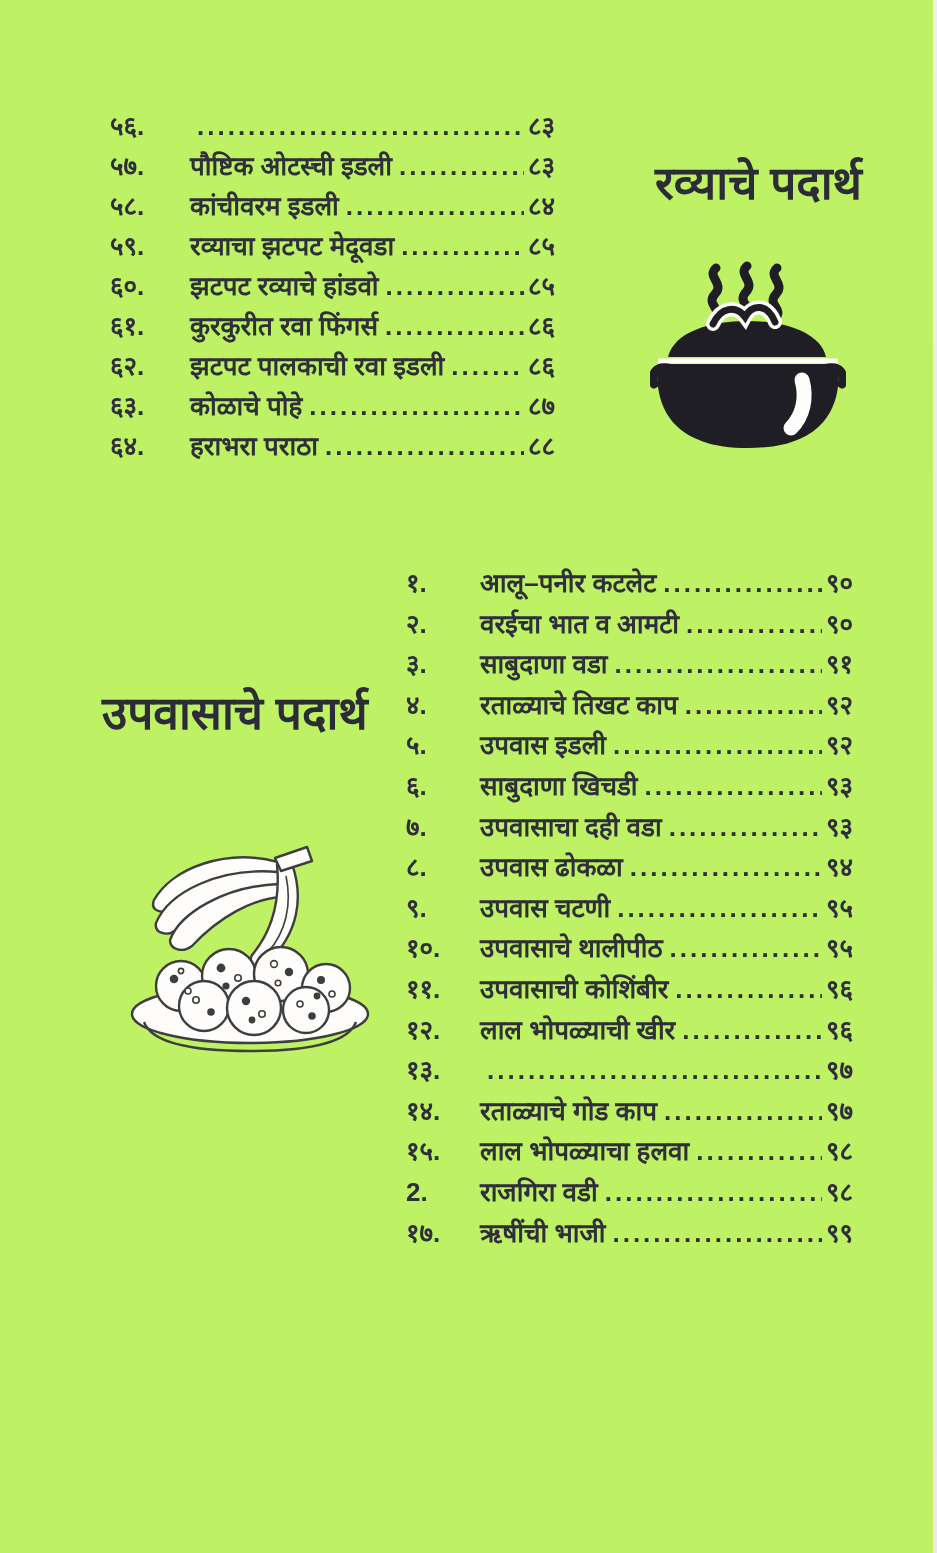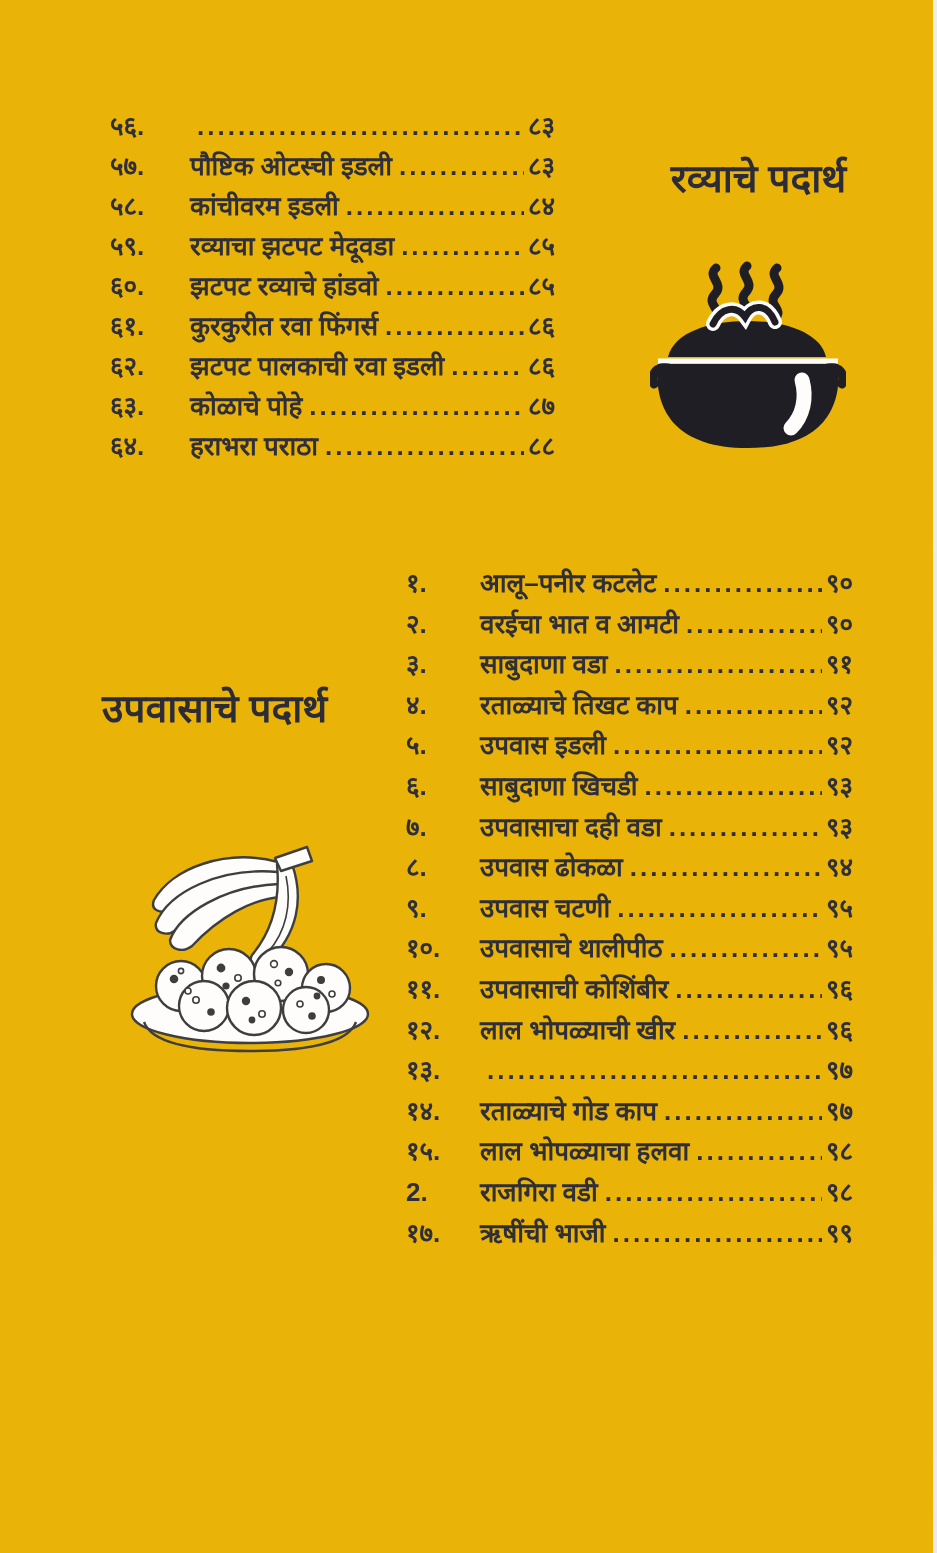--- a/index.html
+++ b/index.html
@@ -1,19 +1,19 @@
 <!DOCTYPE html>
 <html><head>
 <meta charset="utf-8">
 <style>
   html,body{margin:0;padding:0;background:#ffffff;}
   .page{
     position:relative;
     width:937px;height:1553px;
-    background:#eab308;
+    background:#bef264;
     font-family:"Liberation Sans","DejaVu Sans",sans-serif;
     color:#2f2f3a;
     overflow:hidden;
   }
   .scan-edge{
     position:absolute;right:0;top:0;width:4px;height:100%;
     background:linear-gradient(to bottom,#eef0e4 0%,#e9ebdd 60%,#f2e6ee 100%);
   }
   
   .toc{position:absolute;}
@@ -28,21 +28,21 @@
   .row .num{flex:0 0 80px;}
   #list-upvas .row .num{flex:0 0 74px;}
   .row .title{white-space:nowrap;flex:0 0 auto;}
   .row .dots{
     flex:1 1 auto;overflow:hidden;white-space:nowrap;
     letter-spacing:3px;margin:0 2px 0 7px;
   }
   .row .pg{flex:0 0 auto;min-width:46px;padding-left:2px;}
   
   .heading{
-    position:absolute;font-weight:bold;font-size:39px;line-height:1.2;
+    position:absolute;font-weight:bold;font-size:46px;line-height:1.2;
     color:#2c2c38;white-space:nowrap;
   }
   #head-rava{left:601px;top:156px;width:315px;text-align:center;}
   #head-upvas{left:102px;top:686px;}
   
   #pot-art{position:absolute;left:650px;top:260px;}
   #banana-art{position:absolute;left:126px;top:836px;}
 </style>
 </head>
 <body>

